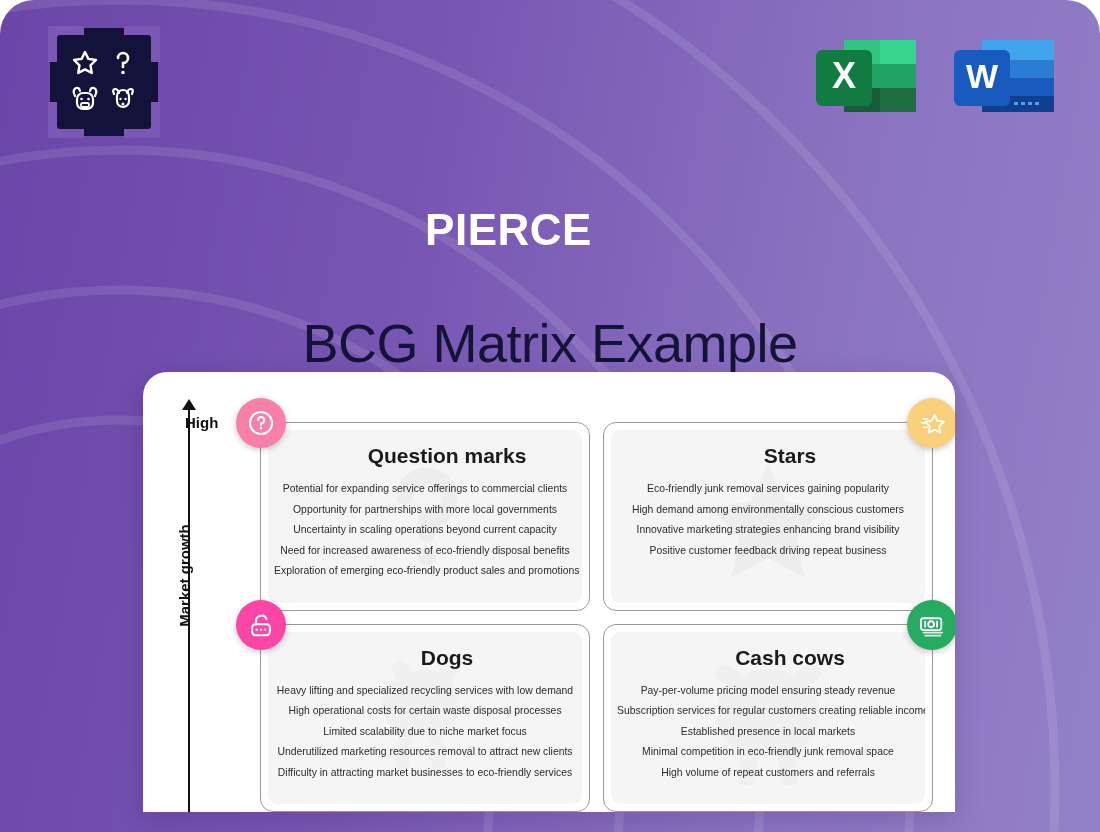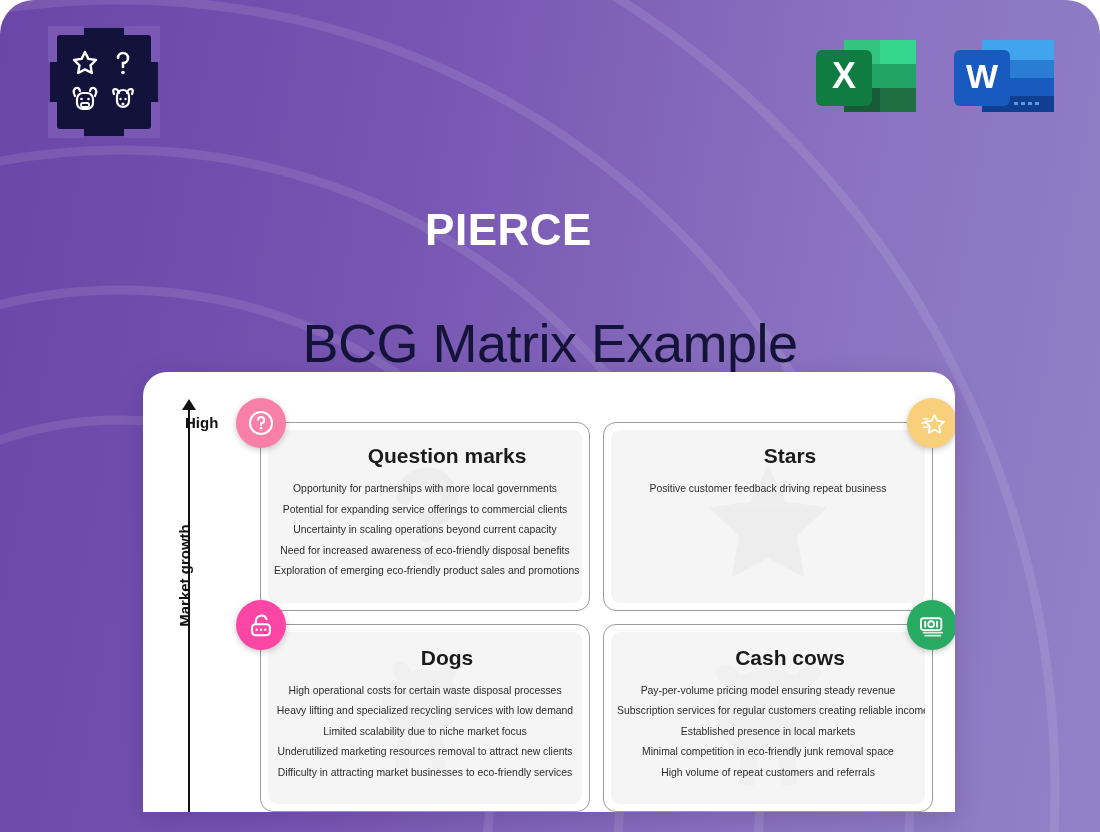--- a/index.html
+++ b/index.html
@@ -277,42 +277,45 @@
             <circle cx="20.1" cy="26.1" r="1.5" fill="#ffffff"></circle>
           </svg>
         </div>
         <div class="quad-inner">
           <svg class="quad-watermark" viewBox="0 0 120 150" width="112" height="140">
             <path d="M38 48 a24 24 0 1 1 24 26 v14" fill="none" stroke="#e6e6e6" stroke-width="18" stroke-linecap="round"></path>
             <circle cx="62" cy="112" r="10" fill="#e6e6e6"></circle>
           </svg>
           <div class="quad-head">Question marks</div>
           <ul class="quad-list">
+            <li>Potential for expanding service offerings to commercial clients</li>
             <li>Opportunity for partnerships with more local governments</li>
-            <li>Potential for expanding service offerings to commercial clients</li>
             <li>Uncertainty in scaling operations beyond current capacity</li>
             <li>Need for increased awareness of eco-friendly disposal benefits</li>
             <li>Exploration of emerging eco-friendly product sales and promotions</li>
           </ul>
         </div>
       </div>
 
       <div class="quad">
         <div class="badge badge-tr b-amber">
           <svg viewBox="0 0 40 40" width="34" height="34">
             <path d="M23 10.5 l3.4 6.9 7.6 1.1 -5.5 5.4 1.3 7.6 -6.8 -3.6 -6.8 3.6 1.3 -7.6 -5.5 -5.4 7.6 -1.1 Z" fill="none" stroke="#ffffff" stroke-width="2.2" stroke-linejoin="round"></path>
             <path d="M10 15 h5 M8 20 h4 M10 25 h5" stroke="#ffffff" stroke-width="2" stroke-linecap="round" fill="none"></path>
           </svg>
         </div>
         <div class="quad-inner">
           <svg class="quad-watermark" viewBox="0 0 150 150" width="140" height="140">
             <path d="M75 14 l19 40 44 6 -32 31 8 44 -39 -21 -39 21 8 -44 -32 -31 44 -6 Z" fill="#e8e8e8"></path>
           </svg>
           <div class="quad-head">Stars</div>
           <ul class="quad-list">
+            <li>Eco-friendly junk removal services gaining popularity</li>
+            <li>High demand among environmentally conscious customers</li>
+            <li>Innovative marketing strategies enhancing brand visibility</li>
             <li>Positive customer feedback driving repeat business</li>
           </ul>
         </div>
       </div>
 
       <div class="quad">
         <div class="badge badge-tl b-magenta">
           <svg viewBox="0 0 40 40" width="34" height="34">
             <path d="M14 19 v-4 a6.5 6.5 0 0 1 12.5 -2" fill="none" stroke="#ffffff" stroke-width="2.4" stroke-linecap="round"></path>
             <rect x="9.5" y="19" width="21" height="13" rx="4" fill="none" stroke="#ffffff" stroke-width="2.4"></rect>
@@ -322,22 +325,22 @@
           </svg>
         </div>
         <div class="quad-inner">
           <svg class="quad-watermark" viewBox="0 0 160 150" width="150" height="140">
             <g fill="#ececec">
               <path d="M52 30 q-12 -14 -4 -20 q10 -6 18 10 q6 -4 14 -4 q8 0 14 4 q8 -16 18 -10 q8 6 -4 20 q8 10 8 22 q0 24 -18 30 l4 40 -14 2 -4 -36 -18 0 -4 36 -14 -2 4 -40 q-18 -6 -18 -30 q0 -12 8 -22 Z"></path>
             </g>
           </svg>
           <div class="quad-head">Dogs</div>
           <ul class="quad-list">
+            <li>Heavy lifting and specialized recycling services with low demand</li>
             <li>High operational costs for certain waste disposal processes</li>
-            <li>Heavy lifting and specialized recycling services with low demand</li>
             <li>Limited scalability due to niche market focus</li>
             <li>Underutilized marketing resources removal to attract new clients</li>
             <li>Difficulty in attracting market businesses to eco-friendly services</li>
           </ul>
         </div>
       </div>
 
       <div class="quad">
         <div class="badge badge-tr b-green">
           <svg viewBox="0 0 40 40" width="34" height="34">

